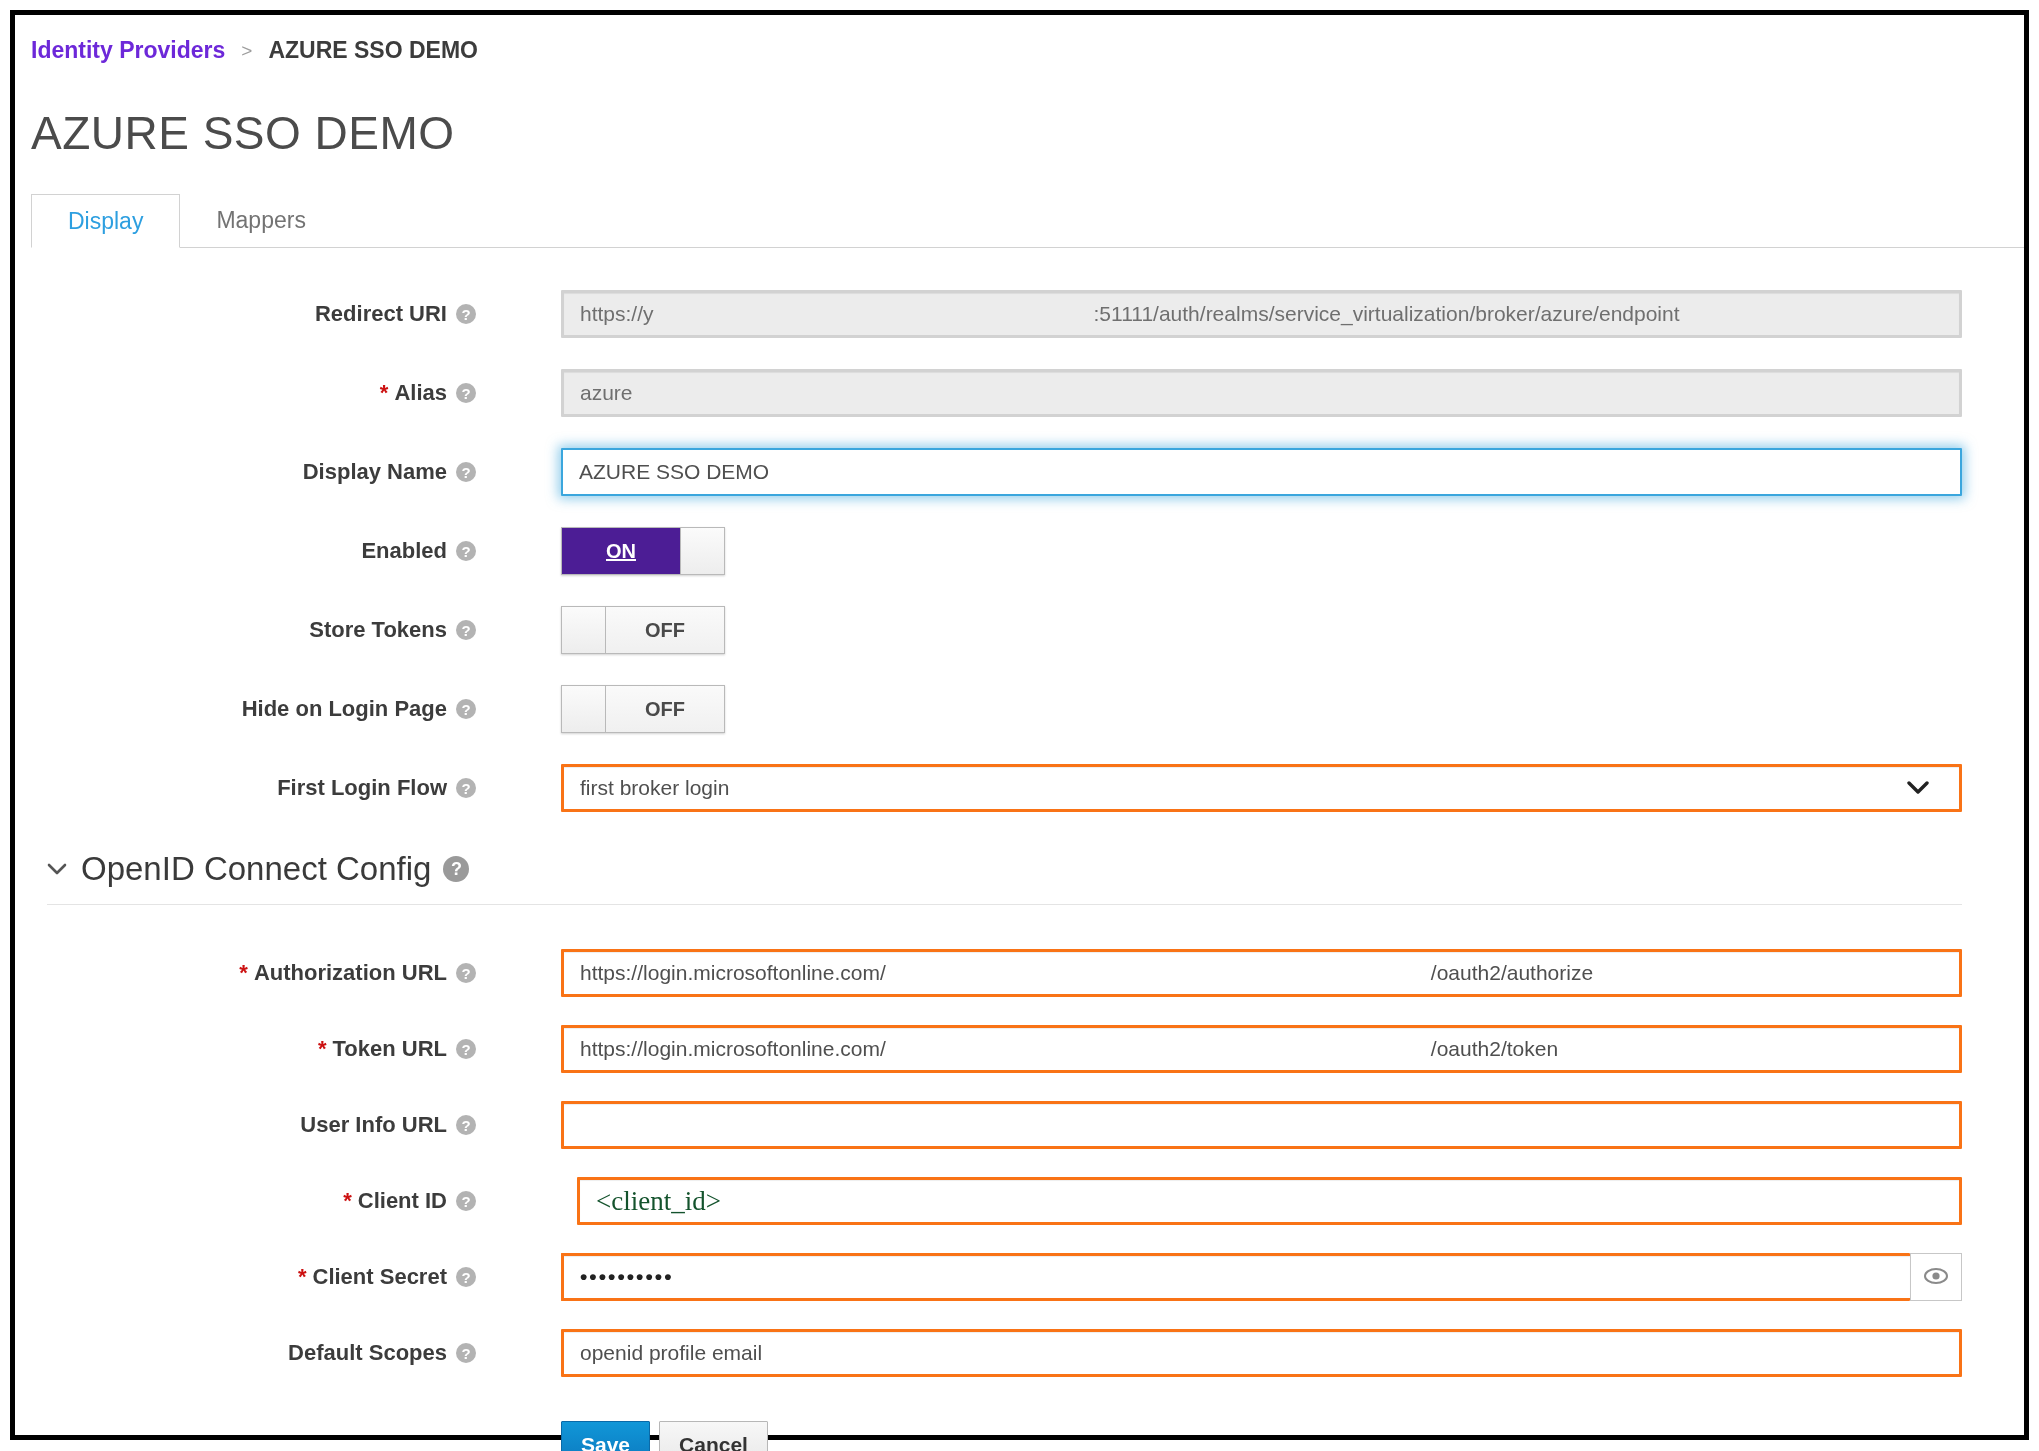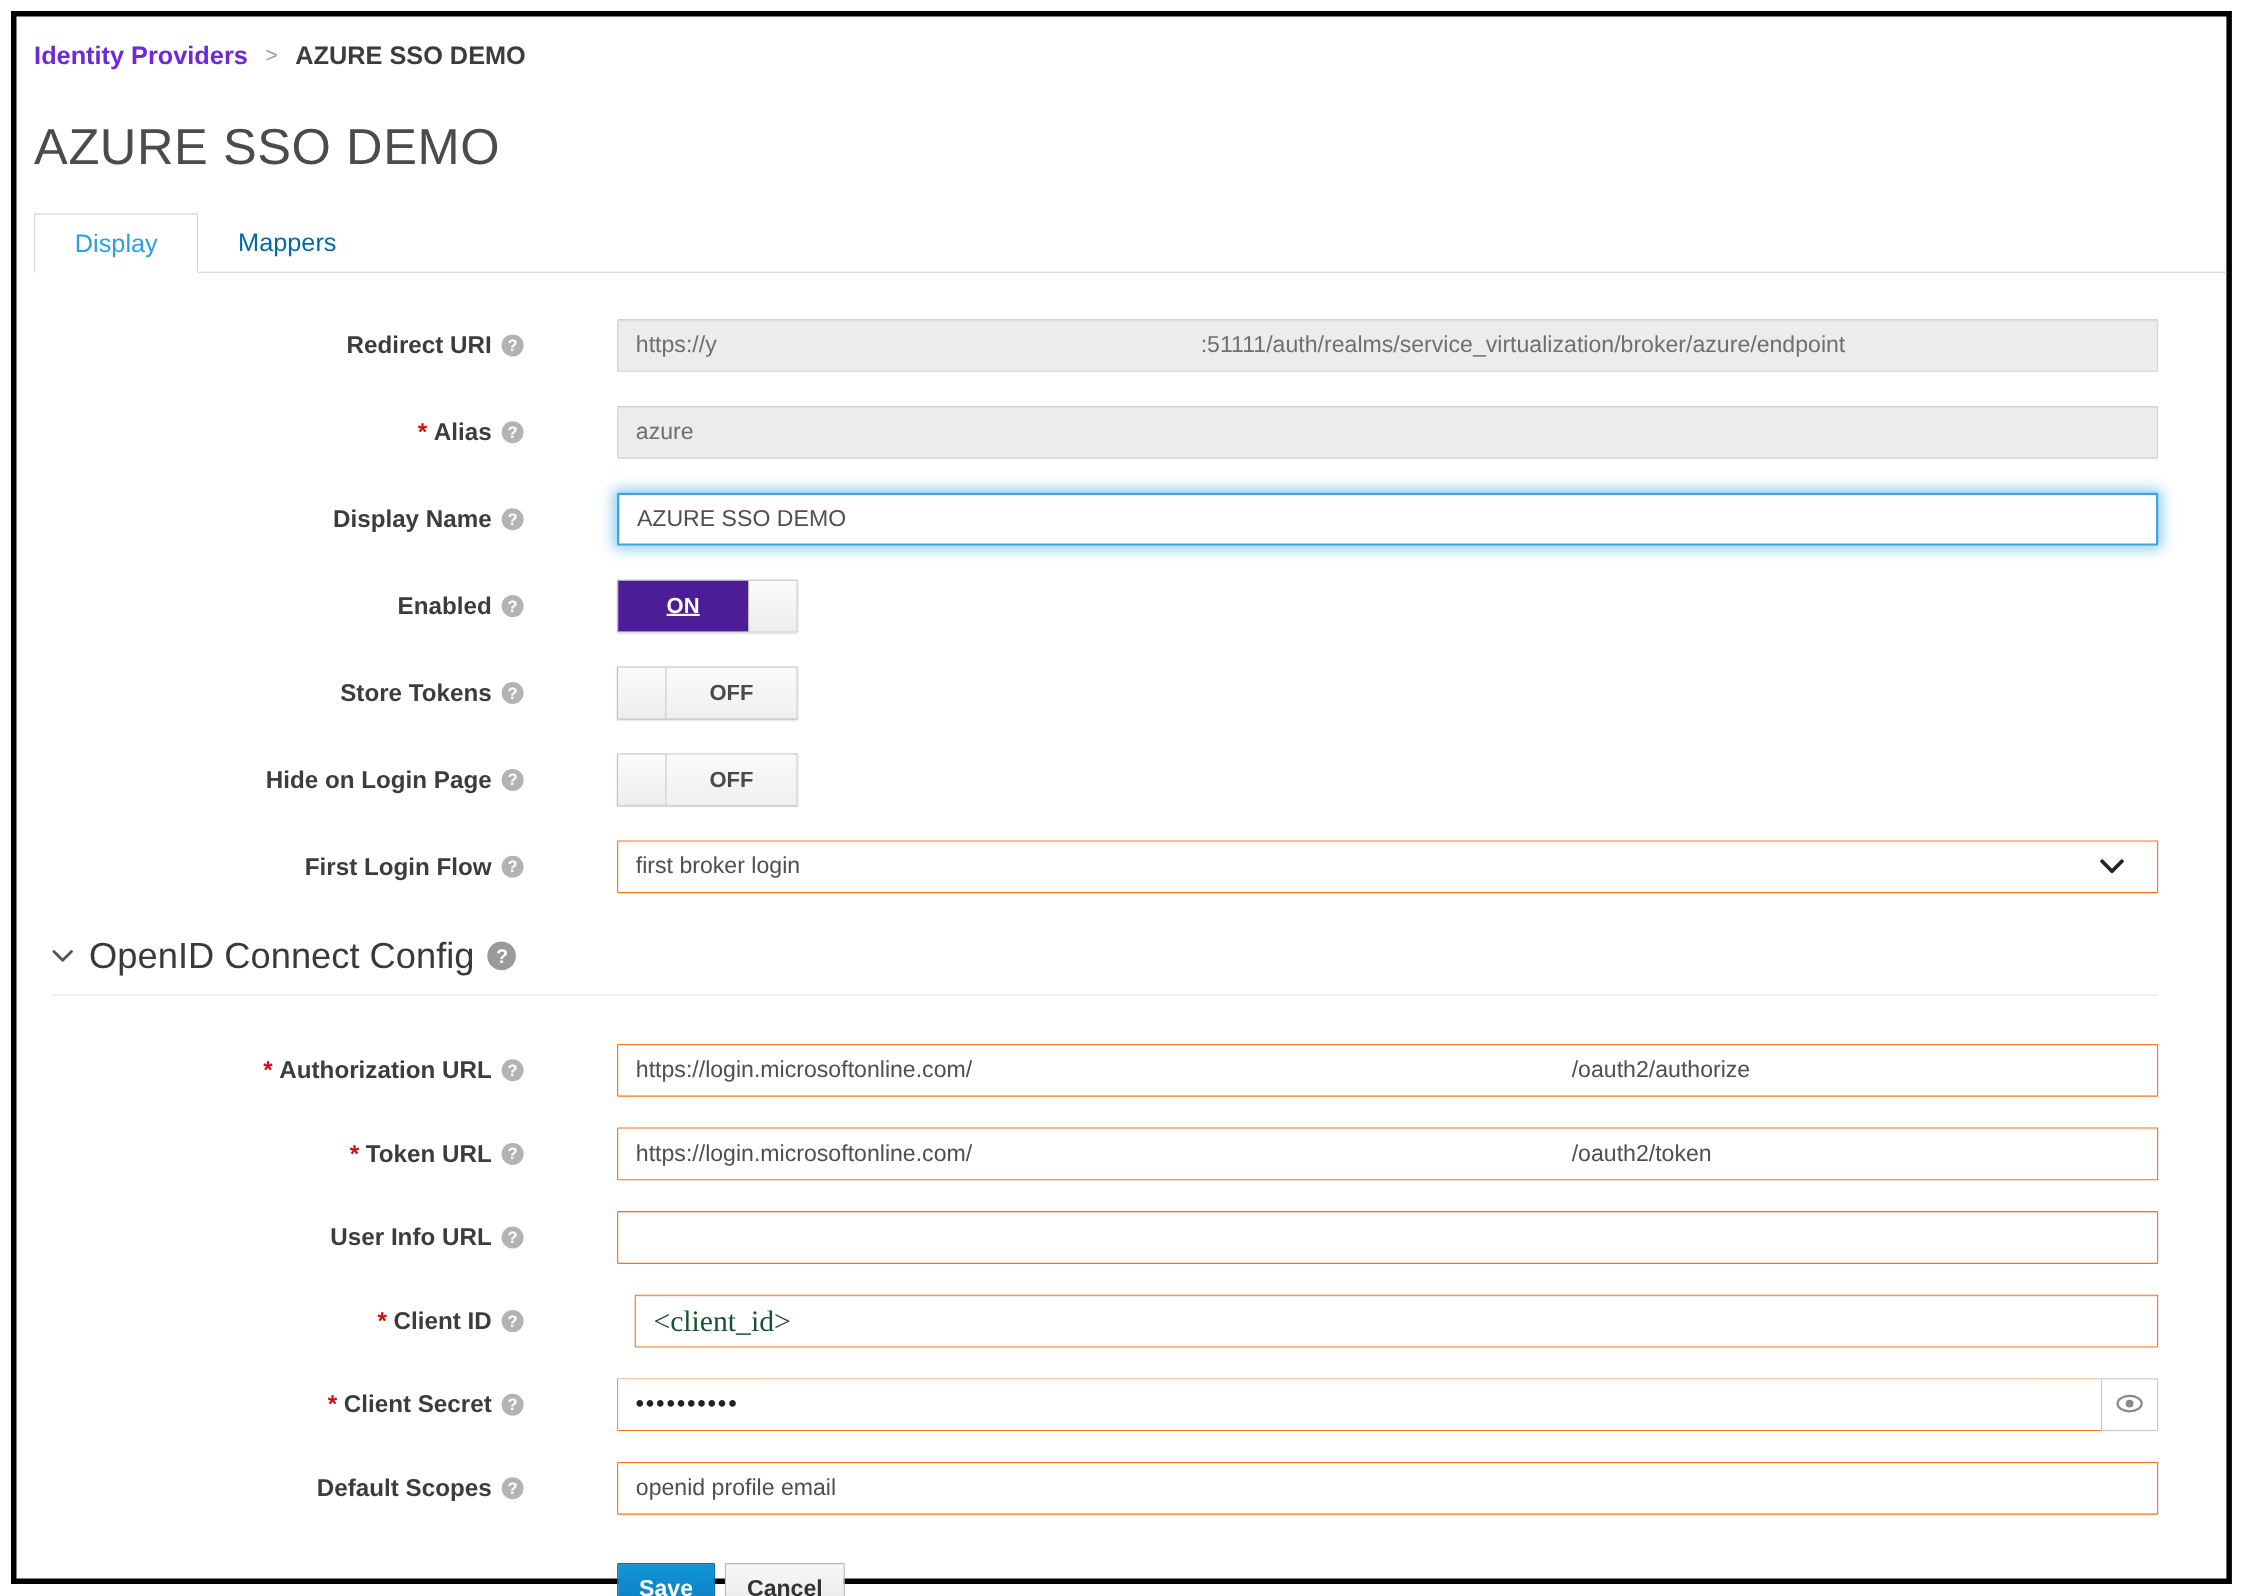--- a/index.html
+++ b/index.html
@@ -22,21 +22,21 @@
   .breadcrumb { padding: 22px 0 0 16px; font-size: 23px; display:flex; align-items:center; }
   .breadcrumb a { color:#6d28d9; text-decoration:none; font-weight:600; cursor:pointer; }
   .crumb-sep { color:#9d9d9d; font-size:19px; margin:0 16px; }
   .crumb-current { color:#3c3c3c; font-weight:600; }
 
   
   .page-title { margin: 42px 0 0 16px; font-size:46px; font-weight:300; color:#4b4b4b; letter-spacing:.5px; }
 
   
   .tabs { margin: 34px 0 0 16px; display:flex; border-bottom:1px solid #d2d2d2; height:54px; }
-  .tab { padding: 0 36px; font-size:23px; display:flex; align-items:center; cursor:pointer; color:#0369a1; }
+  .tab { padding: 0 36px; font-size:23px; display:flex; align-items:center; cursor:pointer; color:#737373; }
   .tab.active {
     color:#2d9fe0; background:#fff;
     border:1px solid #d2d2d2; border-bottom:1px solid #fff;
     margin-bottom:-1px; font-weight:400;
   }
 
   
   .form { margin-top: 42px; }
   .form-row { display:flex; align-items:center; margin-bottom:31px; }
   .form-row.tight { margin-bottom:28px; }
@@ -46,21 +46,21 @@
   .required-star { color:#cc1111; margin-right:6px; font-size:22px; }
   .help {
     display:inline-flex; align-items:center; justify-content:center;
     width:20px; height:20px; border-radius:50%;
     background:#b3b3b3; color:#fff; font-size:15px; font-weight:700;
     margin-left:9px; flex:0 0 20px; line-height:1;
   }
   .field-col { flex:1; display:flex; align-items:center; }
 
   .input, .field {
-    height:48px; width:100%; border:1px solid #f97316; border-radius:1px;
+    height:48px; width:100%; border:3px solid #f97316; border-radius:1px;
     background:#fff; font-size:21px; color:#4f4f4f; padding:0 16px;
     font-family:"Liberation Sans", sans-serif;
     box-shadow: inset 0 1px 1px rgba(0,0,0,.07);
     outline:none; display:flex; align-items:center;
   }
   input.input { display:inline-block; line-height:46px; }
   .disabled { background:#ececec; color:#6f6f6f; border-color:#d2d2d2; }
   .focused { border:2px solid #3aa6dd; box-shadow: 0 0 12px 3px rgba(58,166,221,.55); }
   .gap-sm { display:inline-block; width:440px; }
   .gap-lg { display:inline-block; width:545px; }

